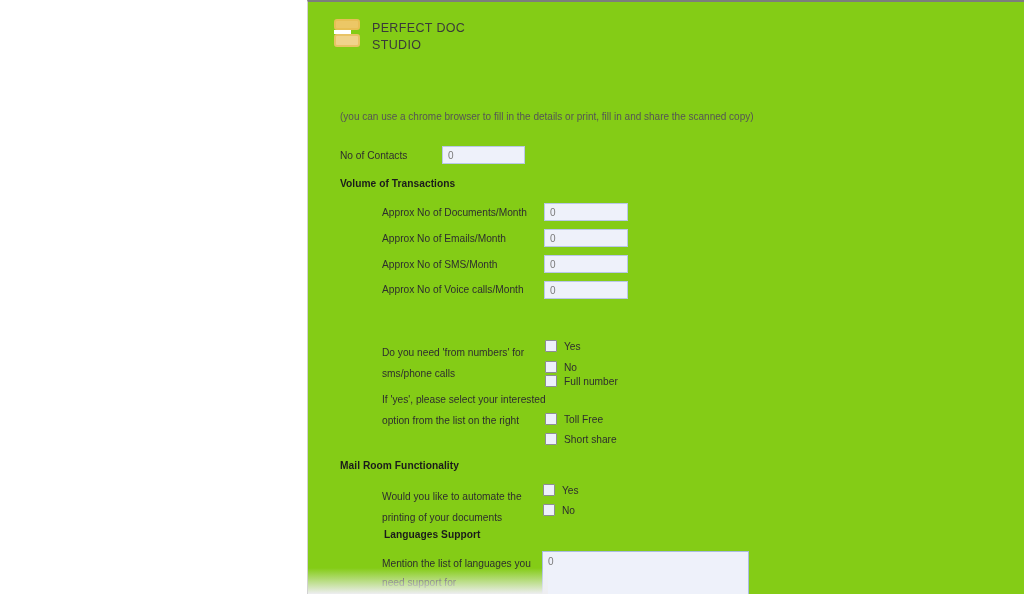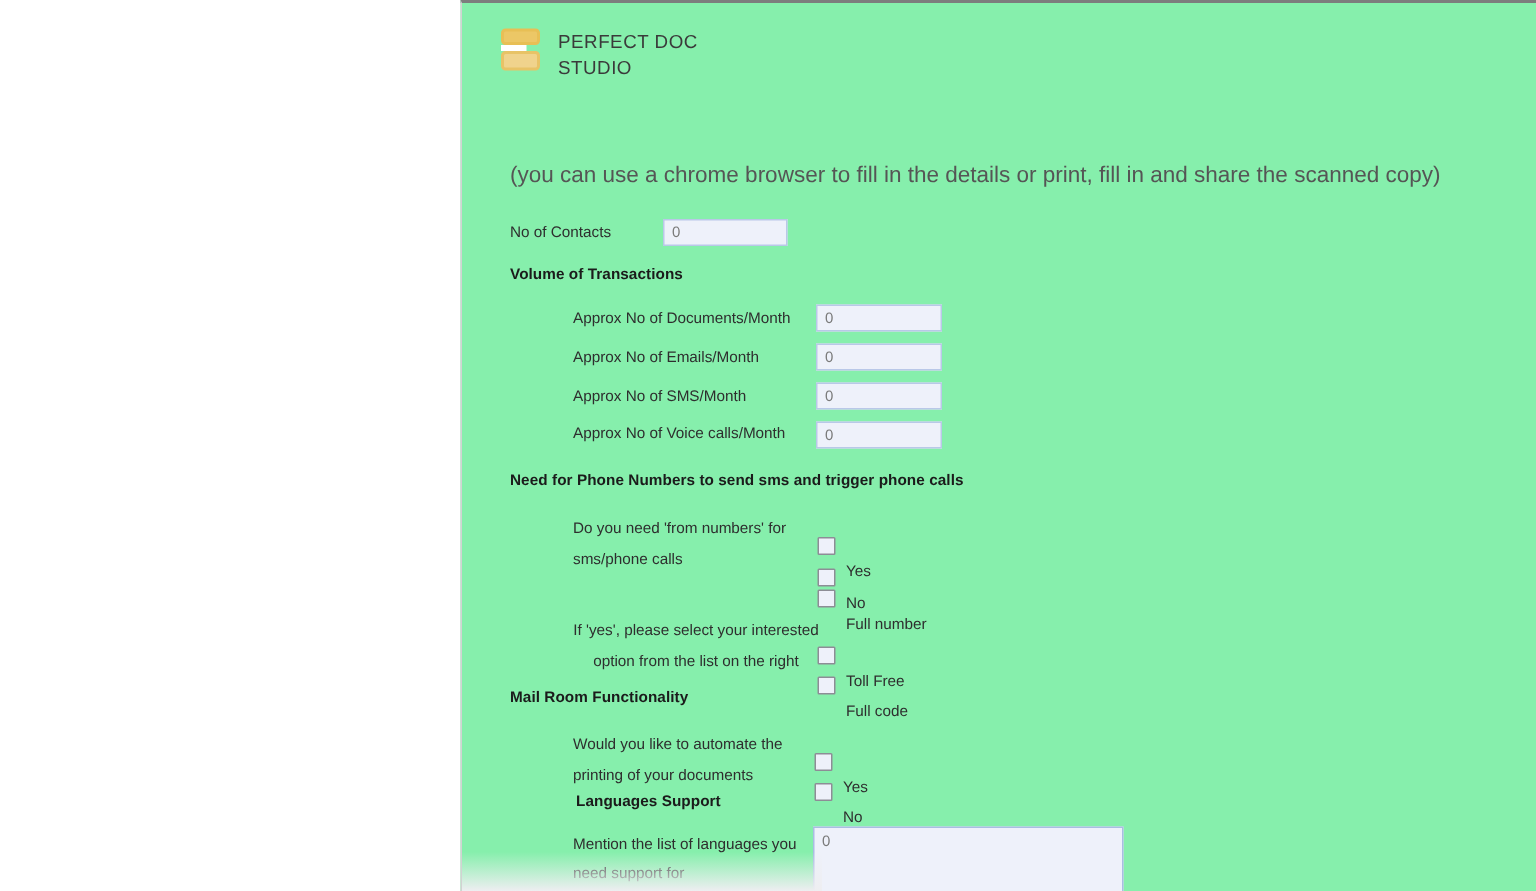--- a/index.html
+++ b/index.html
@@ -25,21 +25,21 @@
     width: 307px; height: 594px;
     background: #ffffff;
   }
 
   
   .page {
     position: absolute;
     left: 307px; top: 0;
     width: 717px;
     height: 594px;
-    background: #86efac;
+    background: #84cc16;
     border-left: 1px solid #d2d2d2;
     border-top: 2px solid #7d7d7d;
     overflow: hidden;
   }
   
   .top-rule {
     position: absolute;
     left: 0; top: -2px;
     width: 449px;
     height: 2px;
@@ -111,21 +111,21 @@
     width: 420px;
     font-size: 10.6px;
     font-weight: bold;
     line-height: 16px;
     color: #1b1b1b;
     letter-spacing: .1px;
   }
   .form-subtitle {
     position: absolute;
     left: 32px; top: 108px;
-    font-size: 15px;
+    font-size: 10px;
     line-height: 13px;
     color: #555555;
   }
 
   .section-head {
     position: absolute;
     left: 32px;
     font-size: 10.2px;
     font-weight: bold;
     color: #1b1b1b;
@@ -174,21 +174,20 @@
     width: 12px; height: 12px;
     background: #eef1fa;
     border: 1px solid #8d8d96;
     flex: 0 0 auto;
     border-radius: 1px;
   }
   .cb-label {
     font-size: 10.2px;
     color: #2e2e2e;
     white-space: nowrap;
-    margin-top: 36px;
   }
 </style>
 </head>
 <body>
 
 <div class="screen">
 
   <div class="gutter-left"></div>
 
   <div class="page">
@@ -219,46 +218,45 @@
 
     <div class="field-label" style="left:74px; top:228px;">Approx No of Emails/Month</div>
     <input class="txt-input" style="left: 236px; top: 227px; width: 84px; height: 18px;" value="0">
 
     <div class="field-label" style="left:74px; top:254px;">Approx No of SMS/Month</div>
     <input class="txt-input" style="left: 236px; top: 253px; width: 84px; height: 18px;" value="0">
 
     <div class="field-label" style="left:74px; top:279px;">Approx No of Voice calls/Month</div>
     <input class="txt-input" style="left: 236px; top: 279px; width: 84px; height: 18px;" value="0">
 
-    <div class="section-head" style="top:313px;">Need for Phone Numbers to send sms and trigger phone calls</div>
 
     <div class="field-label" style="left:74px; top:340px; width:160px; line-height:21px;">Do you need 'from numbers' for sms/phone calls</div>
 
     <div class="cb-row" style="left:237px; top:338px;">
       <span class="cb-box"></span>
       <span class="cb-label">Yes</span>
     </div>
     <div class="cb-row" style="left:237px; top:359px;">
       <span class="cb-box"></span>
       <span class="cb-label">No</span>
     </div>
 
-    <div class="field-label" style="left:74px; top:408px; width:164px; line-height:21px;text-align:center;">If 'yes', please select your interested option from the list on the right</div>
+    <div class="field-label" style="left:74px; top:387px; width:164px; line-height:21px;">If 'yes', please select your interested option from the list on the right</div>
 
     <div class="cb-row" style="left:237px; top:373px;">
       <span class="cb-box"></span>
       <span class="cb-label">Full number</span>
     </div>
     <div class="cb-row" style="left:237px; top:411px;">
       <span class="cb-box"></span>
       <span class="cb-label">Toll Free</span>
     </div>
     <div class="cb-row" style="left:237px; top:431px;">
       <span class="cb-box"></span>
-      <span class="cb-label">Full code</span>
+      <span class="cb-label">Short share</span>
     </div>
 
     <div class="section-head" style="top:458px;">Mail Room Functionality</div>
 
     <div class="field-label" style="left:74px; top:484px; width:158px; line-height:21px;">Would you like to automate the printing of your documents</div>
 
     <div class="cb-row" style="left:235px; top:482px;">
       <span class="cb-box"></span>
       <span class="cb-label">Yes</span>
     </div>

